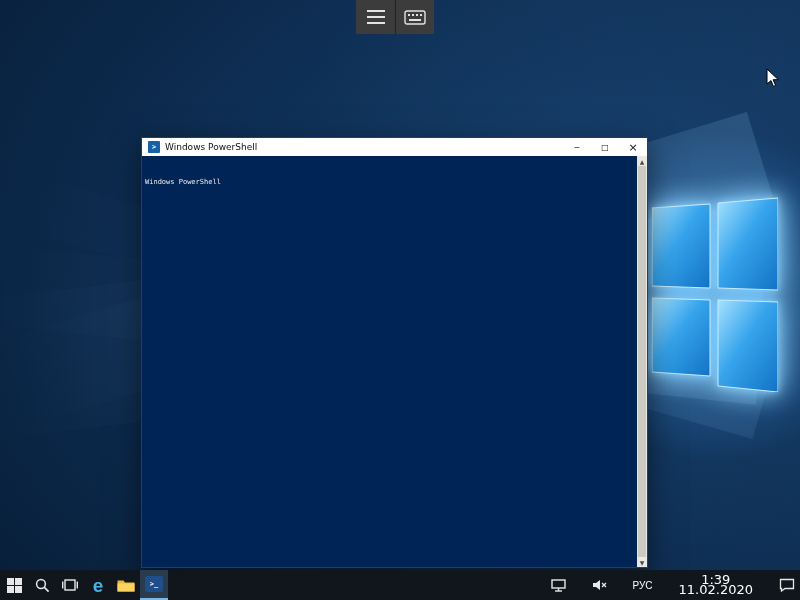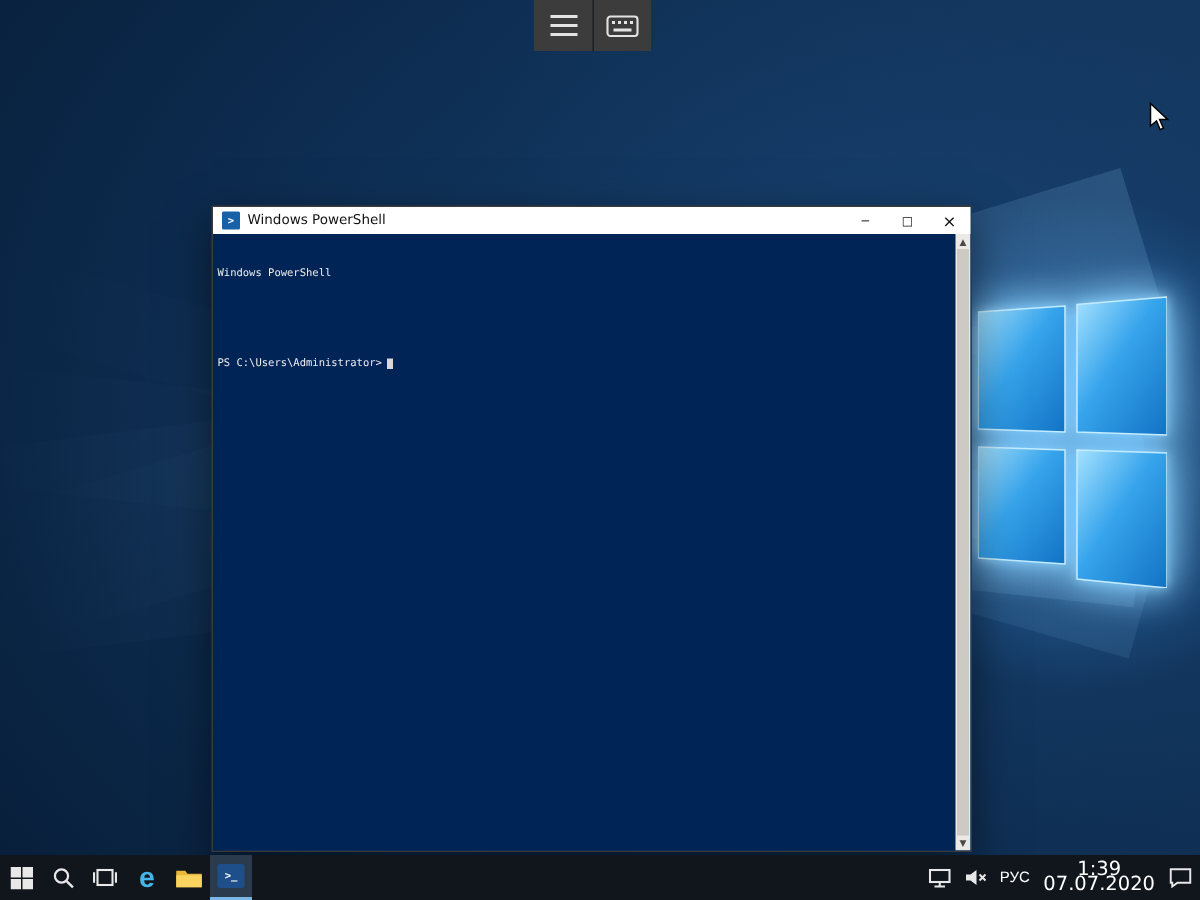--- a/index.html
+++ b/index.html
@@ -67,21 +67,21 @@
   .taskbar { position:absolute; left:0; right:0; bottom:0; height:30px;
     background:rgba(18,22,28,.97); display:flex; align-items:center; z-index:50; }
   .tb-left { display:flex; height:100%; align-items:center; }
   .tb-btn { width:28px; height:100%; border:none; background:transparent; display:flex;
     align-items:center; justify-content:center; cursor:pointer; position:relative; }
   .tb-btn.active { background:rgba(96,140,180,.32); border-bottom:2px solid #7ab8e8; }
   .edge-e { color:#46b4e8; font-size:19px; font-weight:bold; line-height:1; }
   .ps-tb-icon { width:18px; height:16px; background:#1e4f8a; border-radius:2px;
     color:#fff; font:bold 7px/16px "DejaVu Sans Mono",monospace; text-align:center; }
 
-  .tb-tray { margin-left:auto; display:flex; align-items:center; height:100%; gap:9px; padding-right:5px; }
+  .tb-tray { margin-left:auto; display:flex; align-items:center; height:100%; gap:26px; padding-right:5px; }
   .tray-btn { background:transparent; border:none; color:#fff; display:flex; align-items:center;
     justify-content:center; cursor:pointer; height:100%; }
   .lang { font-size:10px; color:#fff; }
   .clock { text-align:center; color:#fff; font-size:13px; line-height:10px; cursor:default; }
 
   .mouse-cursor { position:absolute; left:766px; top:68px; z-index:99; pointer-events:none; }
 </style>
 </head>
 <body>
 
@@ -136,21 +136,20 @@
       <span class="win-controls">
         <button class="win-ctl">─</button>
         <button class="win-ctl">□</button>
         <button class="win-ctl close">×</button>
       </span>
     </div>
     <div class="console">
       <div class="console-text">
         <div class="cline">Windows PowerShell</div>
         <div class="cline"></div>
-        <div class="cline"><span>PS C:\Users\Administrator&gt;</span><span class="cursor-block"></span></div>
       </div>
       <div class="scrollbar">
         <span class="sb-arrow up">▲</span>
         <span class="sb-thumb"></span>
         <span class="sb-arrow down">▼</span>
       </div>
     </div>
   </div>
 
   <svg class="mouse-cursor" width="15" height="21" viewBox="0 0 15 21">
@@ -206,21 +205,21 @@
       </button>
       <button class="tray-btn">
         <svg width="15" height="12" viewBox="0 0 15 12">
           <polygon points="1,4 4,4 8,1 8,11 4,8 1,8" fill="#e8e8e8"></polygon>
           <path d="M10 4 L14 8 M14 4 L10 8" stroke="#e8e8e8" stroke-width="1.3"></path>
         </svg>
       </button>
       <button class="tray-btn lang">РУС</button>
       <div class="clock">
         <div>1:39</div>
-        <div>07.07.2020</div>
+        <div>11.02.2020</div>
       </div>
       <button class="tray-btn">
         <svg width="16" height="14" viewBox="0 0 16 14">
           <path d="M1.5 1.5 L14.5 1.5 L14.5 10.5 L6 10.5 L2.5 13 L2.5 10.5 L1.5 10.5 Z" fill="none" stroke="#e8e8e8" stroke-width="1.3"></path>
         </svg>
       </button>
     </div>
   </div>
 
 </div>

